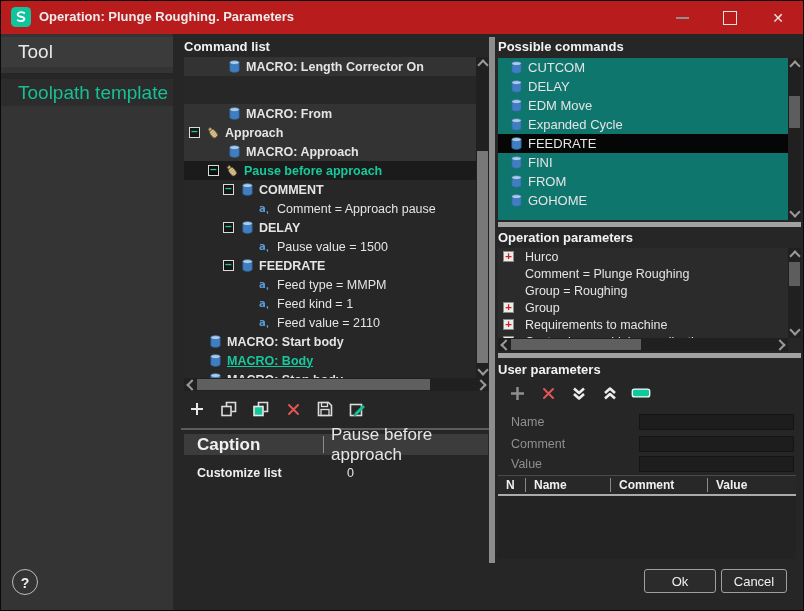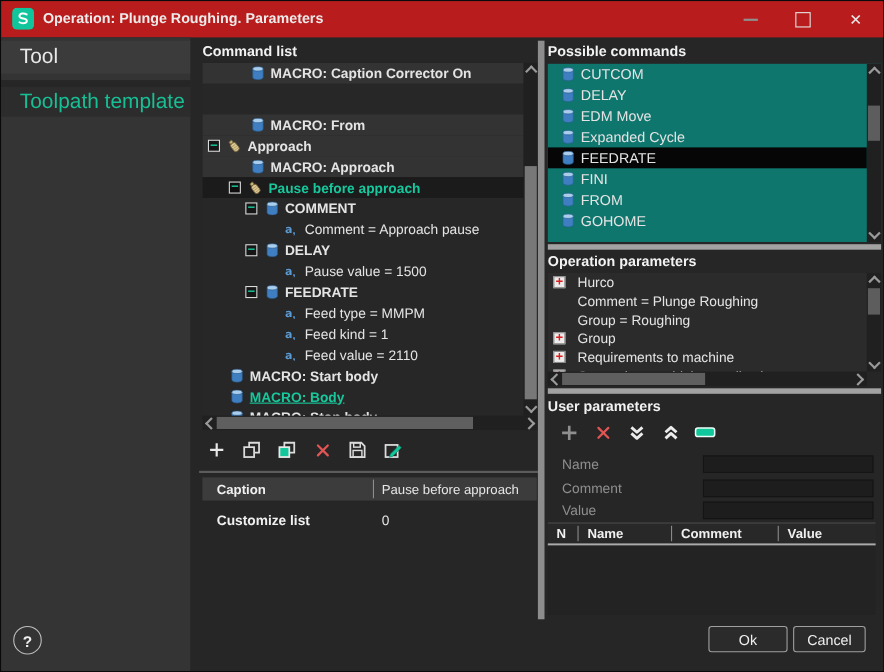--- a/index.html
+++ b/index.html
@@ -47,21 +47,21 @@
   .expand-box{flex:none;width:11px;height:11px;box-sizing:border-box;background:#161616;border:1px solid #dadada;
               color:#19c89c;font:700 11px/8px "DejaVu Sans Mono",monospace;text-align:center;margin-right:6px;}
   .tree-icon{flex:none;width:14px;height:14px;margin-right:5px;display:flex;align-items:center;justify-content:center;}
   #tree-vs{right:0;top:0;height:321px;}
   #tree-hs{left:183px;top:377px;width:305px;}
   
   #cl-toolbar{position:absolute;left:186px;top:398px;display:flex;gap:12px;align-items:center;}
   .tb-btn{width:20px;height:20px;display:flex;align-items:center;justify-content:center;}
   #cl-sep{position:absolute;left:180px;top:427px;width:308px;height:2px;background:#5c5c5c;}
   
-  #prop-caption{position:absolute;left:183px;top:433px;width:304px;height:21px;background:#3c3c3c;display:flex;align-items:center;font-size:12px;}
+  #prop-caption{position:absolute;left:183px;top:433px;width:304px;height:21px;background:#3c3c3c;display:flex;align-items:center;font-size:17px;}
   #prop-caption .pname{width:142px;padding-left:13px;font-weight:700;color:#f0f0f0;}
   #prop-caption .pdiv{width:1px;height:17px;background:#8d8d8d;margin-right:7px;}
   #prop-params{position:absolute;left:183px;top:461px;width:304px;height:21px;display:flex;align-items:center;font-size:12.5px;}
   #prop-params .pname{width:150px;padding-left:13px;font-weight:700;color:#f0f0f0;}
   
   #v-split{position:absolute;left:488px;top:36px;width:6px;height:526px;background:#8d8d8d;}
   .h-split{position:absolute;left:497px;width:303px;height:5px;background:#a2a2a2;}
   #split1{top:221px;} #split2{top:352px;}
   
   #pc-header{left:497px;top:38px;}
@@ -131,21 +131,21 @@
   <div class="panel-header" id="cl-header">Command list</div>
   <div id="tree">
     <div id="tree-rows">
         <div class="tree-row zone-light" style="padding-left: 43px;">
           <span class="tree-icon">
             <svg width="11" height="13" viewBox="0 0 11 13">
               <path d="M.8 2.6v7.6c0 1.3 2.1 2.2 4.7 2.2s4.7-.9 4.7-2.2V2.6z" fill="#3f7ec0" stroke="#2a5e94" stroke-width=".6"></path>
               <ellipse cx="5.5" cy="2.6" rx="4.7" ry="2" fill="#a9cdeb" stroke="#2a5e94" stroke-width=".6"></ellipse>
             </svg>
           </span>
-          <span class="tree-label">MACRO: Caption Corrector On</span>
+          <span class="tree-label">MACRO: Length Corrector On</span>
         </div>
         <div class="tree-row zone-light" style="padding-left: 43px; margin-top: 28px;">
           <span class="tree-icon">
             <svg width="11" height="13" viewBox="0 0 11 13">
               <path d="M.8 2.6v7.6c0 1.3 2.1 2.2 4.7 2.2s4.7-.9 4.7-2.2V2.6z" fill="#3f7ec0" stroke="#2a5e94" stroke-width=".6"></path>
               <ellipse cx="5.5" cy="2.6" rx="4.7" ry="2" fill="#a9cdeb" stroke="#2a5e94" stroke-width=".6"></ellipse>
             </svg>
           </span>
           <span class="tree-label">MACRO: From</span>
         </div>

